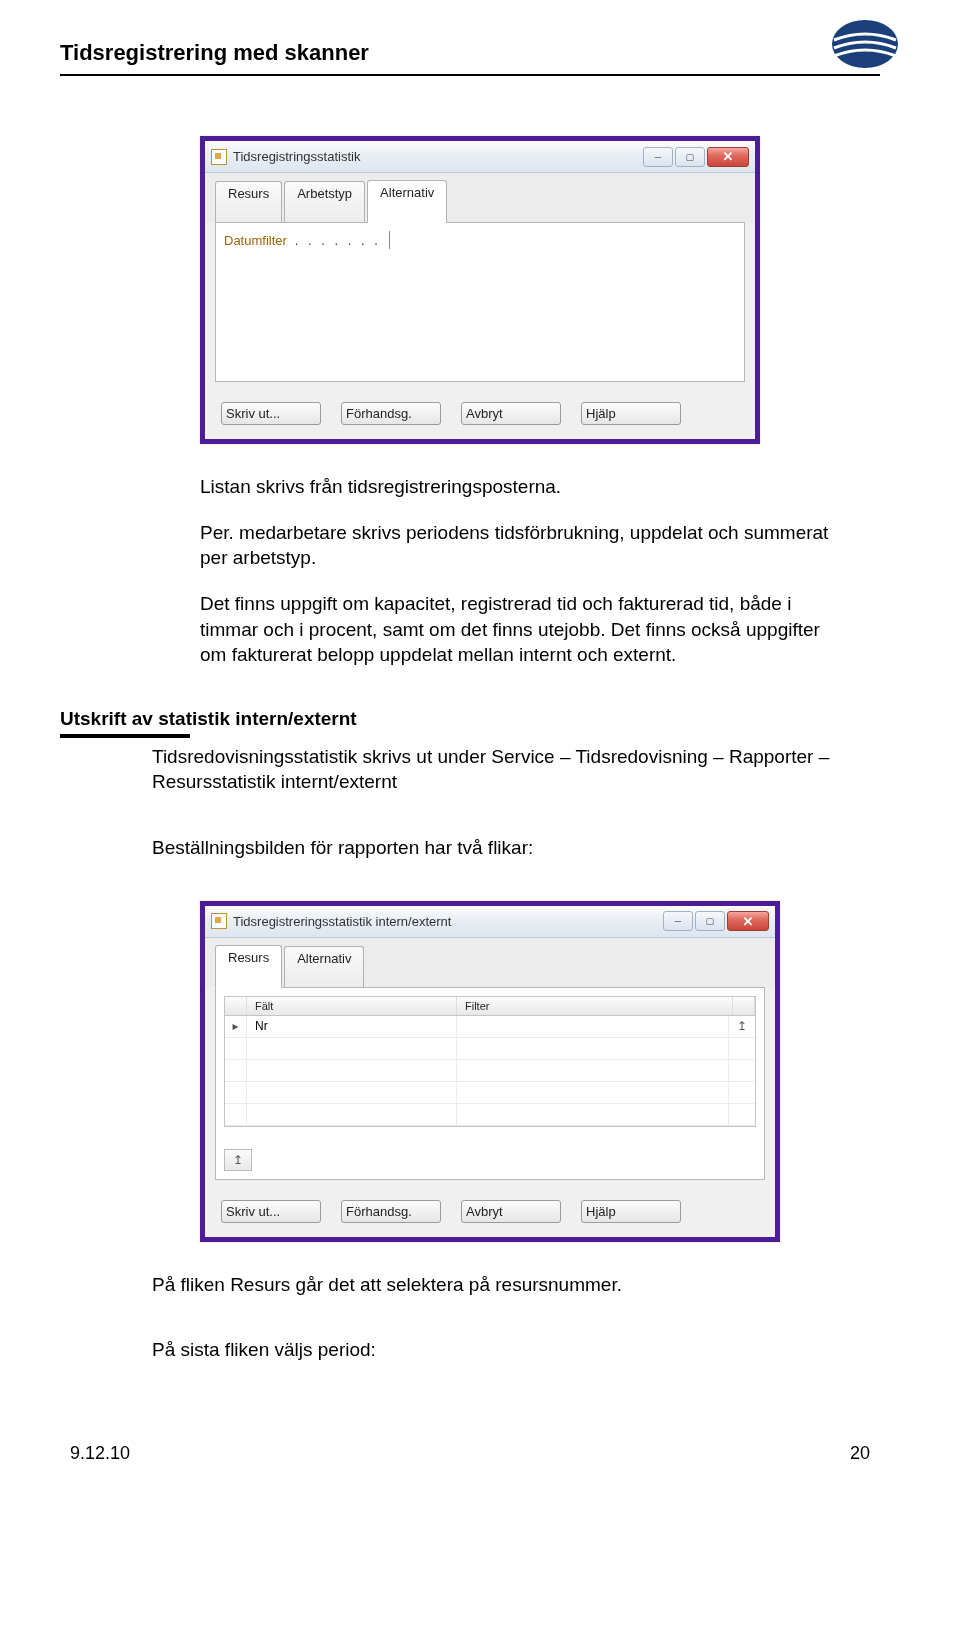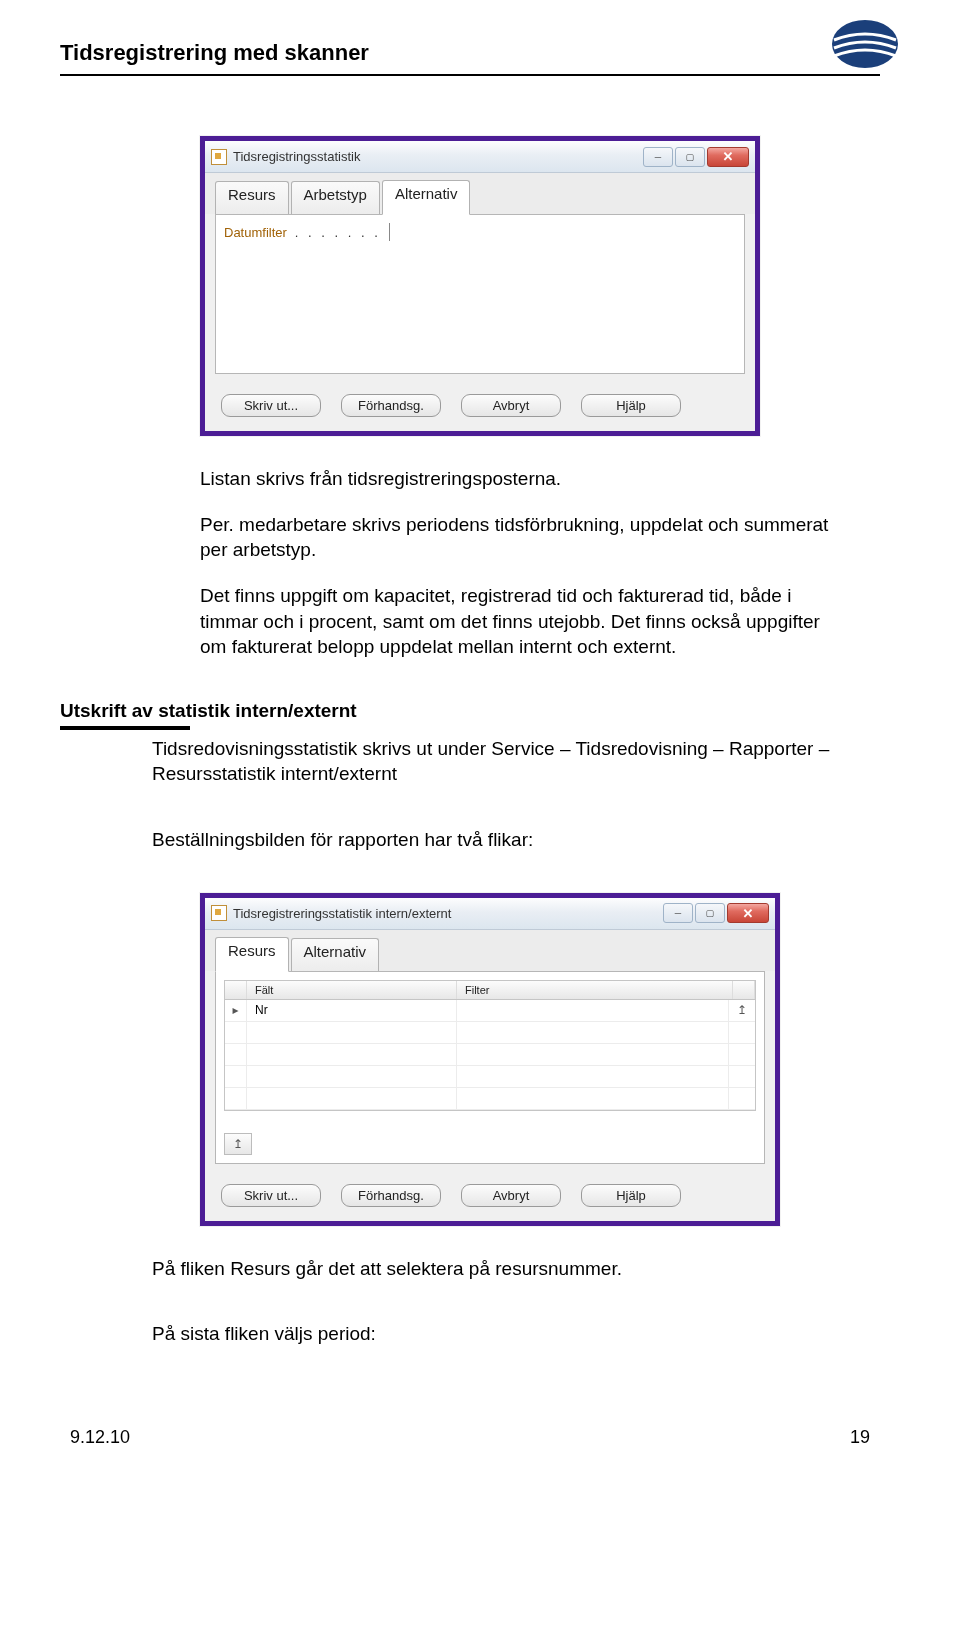--- a/index.html
+++ b/index.html
@@ -124,26 +124,26 @@
     font-weight: bold;
   }
   .tab-strip {
     display: flex;
     align-items: flex-end;
     padding: 6px 10px 0 10px;
     gap: 2px;
     background: #ececec;
   }
   .tab {
-    padding: 4px 12px 12px 12px;
+    padding: 4px 12px 22px 12px;
     background: linear-gradient(#fafafa,#ececec);
     border: 1px solid #b2b2b2;
     border-bottom: none;
     border-radius: 3px 3px 0 0;
-    font-size: 15px;
+    font-size: 13px;
     color: #222;
     position: relative;
     top: 1px;
   }
   .tab.active {
     background: #fff;
     border-bottom: 1px solid #fff;
     z-index: 2;
     top: 1px;
   }
@@ -172,27 +172,26 @@
     background: #fff;
   }
   .button-row {
     display: flex;
     gap: 20px;
     padding: 10px 16px 14px 16px;
     justify-content: flex-start;
   }
   .btn {
     min-width: 100px;
-    padding: 3px 10px;
+    padding: 3px 4px;
     background: linear-gradient(#fcfcfc,#e6e6e6);
     border: 1px solid #9a9a9a;
-    border-radius: 9px;
+    border-radius: 3px;
     font-size: 13px;
     color: #222;
-    text-align: center;
   }
 
   
   .dialog2 { width: 580px; }
   .table-head {
     display: flex;
     background: linear-gradient(#fcfcfc,#e7e7e7);
     border: 1px solid #c5c5c5;
     font-size: 11px;
     color:#222;
@@ -352,15 +351,15 @@
       <div class="btn"><span>Avbryt</span></div>
       <div class="btn"><span>Hjälp</span></div>
     </div>
   </div>
 
   <div class="indented-para">På fliken Resurs går det att selektera på resursnummer.</div>
   <div class="indented-para">På sista fliken väljs period:</div>
 
   <div class="footer">
     <span>9.12.10</span>
-    <span>19</span>
+    <span>20</span>
   </div>
 </div>
 
 </body></html>

